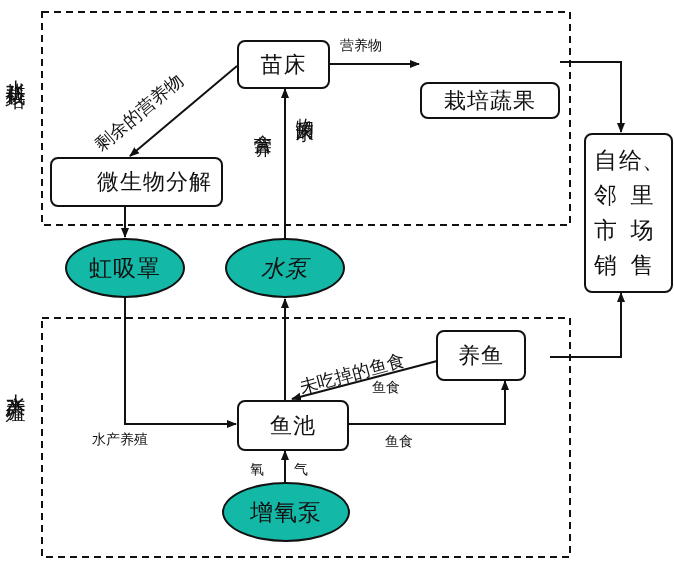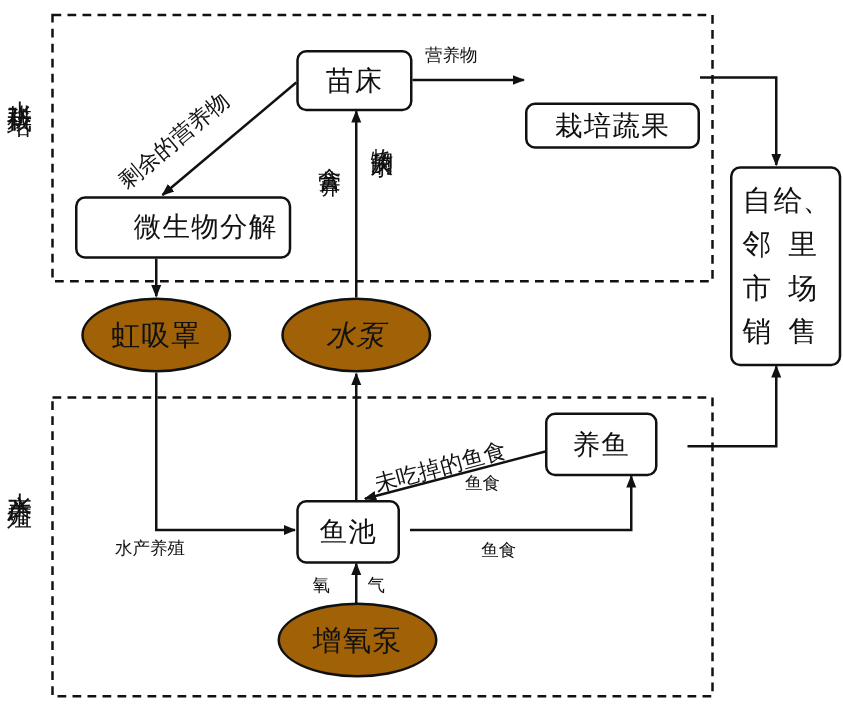--- a/index.html
+++ b/index.html
@@ -2,21 +2,21 @@
 <html><head>
 <meta charset="utf-8">
 <style>
   html, body { margin: 0; padding: 0; background: #ffffff; }
   body { width: 674px; height: 565px; position: relative; overflow: hidden;
          font-family: "DejaVu Sans", sans-serif; color: #111; }
   svg { position: absolute; left: 0; top: 0; }
   .box { position: absolute; border: 2px solid #111; border-radius: 8px; background: #fff;
          display: flex; align-items: center; justify-content: center; box-sizing: border-box;
          font-size: 22px; letter-spacing: 1px; }
-  .oval { position: absolute; border: 2px solid #111; border-radius: 50%; background: #a16207;
+  .oval { position: absolute; border: 2px solid #111; border-radius: 50%; background: #14b8a6;
           display: flex; align-items: center; justify-content: center; box-sizing: border-box;
           font-size: 23px; letter-spacing: 1px; }
   .lbl { position: absolute; font-size: 14px; white-space: nowrap; line-height: 1; }
   .vlbl { position: absolute; font-size: 18px; writing-mode: vertical-rl; line-height: 1.15; letter-spacing: 2px; }
   .side { position: absolute; font-size: 20px; writing-mode: vertical-rl; line-height: 1; letter-spacing: 3px; }
   .market { position: absolute; border: 2px solid #111; border-radius: 8px; background: #fff;
             box-sizing: border-box; font-size: 23px; padding: 10px 6px;
             display: grid; grid-template-columns: 1fr 1fr; row-gap: 4px; text-align: center; }
   .diag { position: absolute; font-size: 18px; white-space: nowrap; transform-origin: left top; }
 </style>
@@ -54,36 +54,36 @@
   <polyline points="550,357 621,357 621,293" fill="none" stroke="#111" stroke-width="2" marker-end="url(#arr)"></polyline>
 
   <line x1="285" y1="493" x2="285" y2="451" stroke="#111" stroke-width="2" marker-end="url(#arr)"></line>
 </svg>
 
 <div class="side" style="left:6px; top:64px;">水耕栽培</div>
 <div class="side" style="left:6px; top:378px;">水产养殖</div>
 
 <div class="box" style="left:237px; top:40px; width:93px; height:49px;">苗床</div>
 <div class="box" style="left:420px; top:38px; width:140px; height:37px;margin-top:44px;">栽培蔬果</div>
-<div class="box" style="left:60px; top:157px; width:173px; height:50px;padding-left:36px;">微生物分解</div>
+<div class="box" style="left:50px; top:157px; width:173px; height:50px;padding-left:36px;">微生物分解</div>
 
 <div class="market" style="left:584px; top:133px; width:89px; height:160px;">
   <span>自</span>
   <span style="text-align:left;">给、</span>
   <span>邻</span>
   <span>里</span>
   <span>市</span>
   <span>场</span>
   <span>销</span>
   <span>售</span>
 </div>
 
 <div class="oval" style="left:65px; top:238px; width:120px; height:60px;">虹吸罩</div>
 <div class="oval" style="left:225px; top:238px; width:120px; height:60px;font-style:italic;">水泵</div>
-<div class="box" style="left:237px; top:400px; width:83px; height:51px;">鱼池</div>
+<div class="box" style="left:237px; top:400px; width:112px; height:51px;">鱼池</div>
 <div class="box" style="left:436px; top:330px; width:90px; height:51px;">养鱼</div>
 <div class="oval" style="left:222px; top:482px; width:128px; height:60px;">增氧泵</div>
 
 <div class="lbl" style="left:340px; top:38px;">营养物</div>
 <div class="diag" style="left:90px; top:138px; transform: rotate(-40deg);">剩余的营养物</div>
 <div class="vlbl" style="left:252px; top:120px;">含营养</div>
 <div class="vlbl" style="left:294px; top:104px;">物质的水</div>
 <div class="lbl" style="left:92px; top:432px;">水产养殖</div>
 <div class="diag" style="left:297px; top:376px; transform: rotate(-15deg);">未吃掉的鱼食</div>
 <div class="lbl" style="left:372px; top:380px;">鱼食</div>

